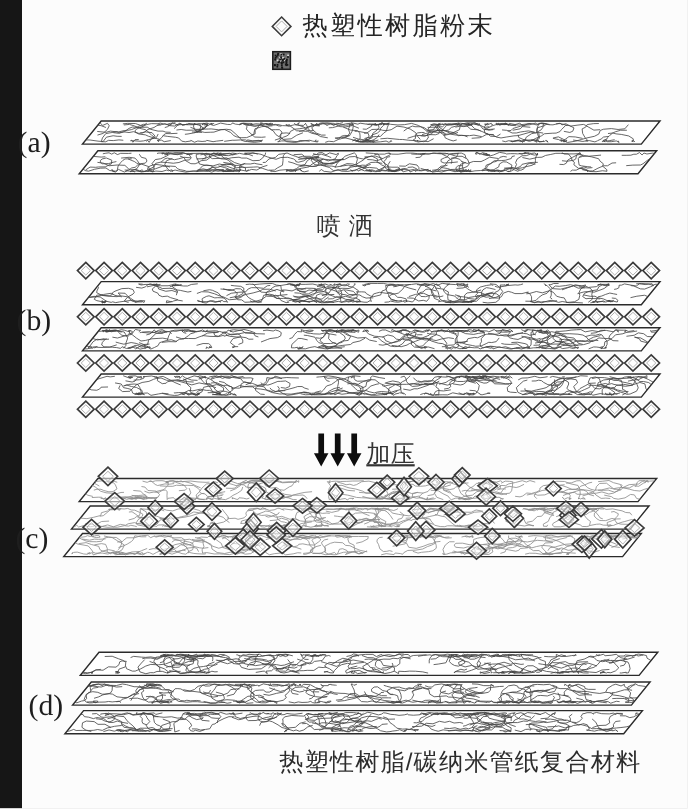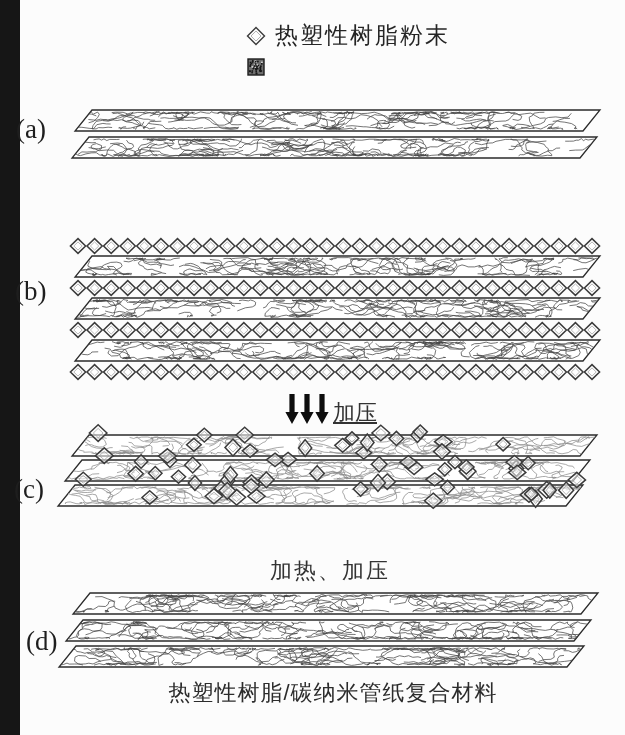--- a/index.html
+++ b/index.html
@@ -1,21 +1,21 @@
 <!DOCTYPE html>
 <html><head>
 <meta charset="utf-8">
 <style>
   html,body{margin:0;padding:0;background:#e9e9e9;}
   .stage{position:relative;width:625px;height:735px;background:#fcfcfc;overflow:hidden;
          font-family:"Liberation Sans",sans-serif;color:#2a2a2a;}
   .leftbar{position:absolute;left:0;top:0;width:20px;height:735px;background:#161616;}
   #art{position:absolute;left:0;top:0;z-index:1;}
   .txt{position:absolute;z-index:2;white-space:nowrap;}
-  .legend{position:absolute;left:246px;top:20px;z-index:2;text-align:right;}
+  .legend{position:absolute;left:246px;top:8px;z-index:2;text-align:right;}
   .legend-row{display:flex;align-items:center;height:31px;}
   .legend-row .ic{width:20px;height:20px;margin-right:9px;flex:0 0 auto;}
   .legend-row .lab{font-size:23px;letter-spacing:2px;color:#252525;}
   .slabel{font-family:"Liberation Serif",serif;font-size:27px;color:#1e1e1e;}
   .step{font-size:22px;color:#333;}
   .center{text-align:center;}
   .caption{font-size:22px;letter-spacing:1px;color:#2c2c2c;}
 </style>
 </head>
 <body>
@@ -550,18 +550,18 @@
           </g>
       </svg>
     </div>
   </div>
 
   <div class="txt slabel" style="left:16px;top:114px;">(a)</div>
   <div class="txt slabel" style="left:15px;top:276px;">(b)</div>
   <div class="txt slabel" style="left:14px;top:474px;">(c)</div>
   <div class="txt slabel" style="left:26px;top:626px;">(d)</div>
 
+  <div class="txt step center" style="left:237px;top:191px;width:160px;letter-spacing:7px;">喷洒</div>
   <div class="txt step" style="left:333px;top:398px;text-decoration:underline;">加压</div>
-  <div class="txt step center" style="left:230px;top:556px;width:200px;letter-spacing:2px;">加热、加压</div>
-
-  <div class="txt caption center" style="left:83px;top:678px;width:500px;">热塑性树脂/碳纳米管纸复合材料</div>
+
+  <div class="txt caption center" style="left:83px;top:678px;width:500px;text-align:right;">热塑性树脂/碳纳米管纸复合材料</div>
 
 </div>
 
 </body></html>

